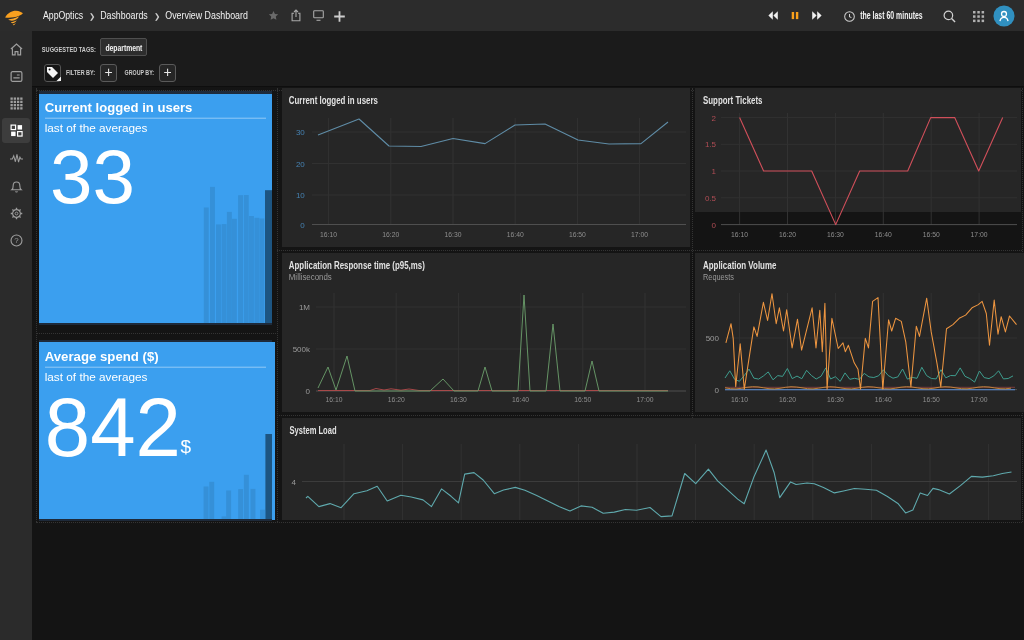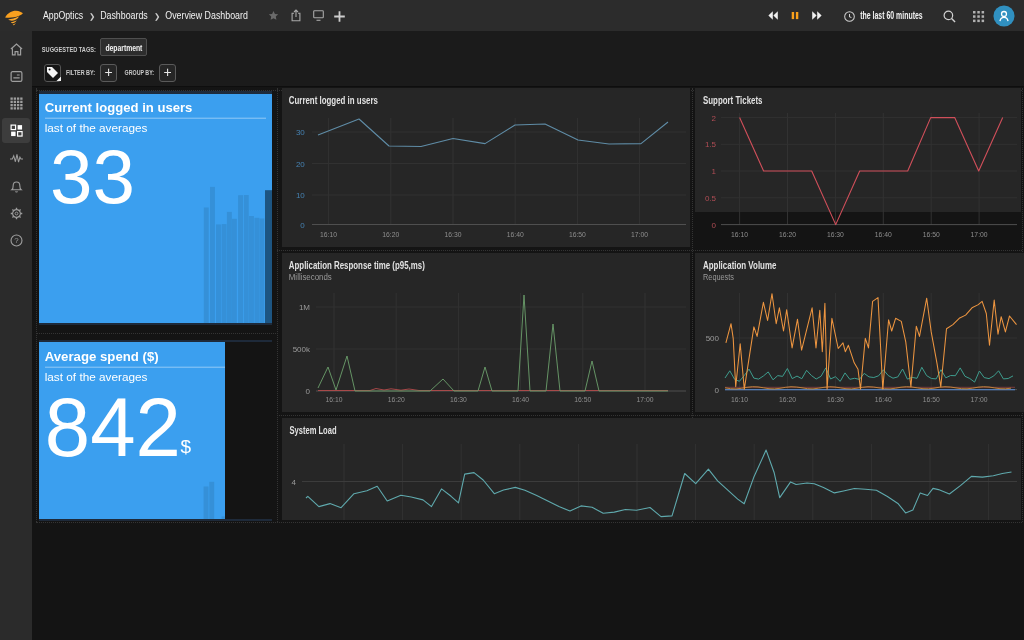--- a/index.html
+++ b/index.html
@@ -168,21 +168,21 @@
       <rect x="210.0" y="123.0" width="4.9" height="108.0" fill="#3590d8"></rect>
       <rect x="215.4" y="124.8" width="4.9" height="106.2" fill="#3590d8"></rect>
       <rect x="220.4" y="125.5" width="4.9" height="105.5" fill="#3590d8"></rect>
       <rect x="226" y="97.2" width="7" height="133.8" fill="#1d5582"></rect>
       <line x1="6" y1="25.2" x2="227" y2="25.2" stroke="#ffffff" stroke-opacity="0.45" stroke-width="1"></line>
       <text x="5.7" y="18.8" font-size="13.0" fill="#ffffff" textLength="147.7" lengthAdjust="spacingAndGlyphs" font-weight="700">Current logged in users</text>
       <text x="5.7" y="39.4" font-size="11.5" fill="#ffffff" textLength="102.8" lengthAdjust="spacingAndGlyphs">last of the averages</text>
       <text x="11.0" y="110.0" font-size="76.0" fill="#ffffff" textLength="85.0" lengthAdjust="spacingAndGlyphs">33</text>
     </svg>
   </div>
-<div class="panel" style="left:39px;top:342px;width:186px;height:178px;background:#3b9fef;overflow:hidden;">
+<div class="panel" style="left:39px;top:342px;width:236px;height:178px;background:#3b9fef;overflow:hidden;">
     <svg style="position:absolute;left:0;top:0" width="233" height="178">
       <rect x="164.6" y="144.5" width="4.9" height="33.5" fill="#3590d8"></rect>
       <rect x="170.3" y="139.8" width="4.9" height="38.2" fill="#3590d8"></rect>
       <rect x="182.6" y="174.4" width="4.9" height="3.6" fill="#3590d8"></rect>
       <rect x="187.2" y="148.5" width="4.9" height="29.5" fill="#3590d8"></rect>
       <rect x="199.2" y="147.1" width="4.9" height="30.9" fill="#3590d8"></rect>
       <rect x="204.9" y="132.8" width="4.9" height="45.2" fill="#3590d8"></rect>
       <rect x="211.5" y="146.9" width="4.9" height="31.1" fill="#3590d8"></rect>
       <rect x="221.1" y="167.7" width="4.9" height="10.3" fill="#3590d8"></rect>
       <rect x="226.4" y="92" width="6.6" height="86" fill="#1d5582"></rect>

